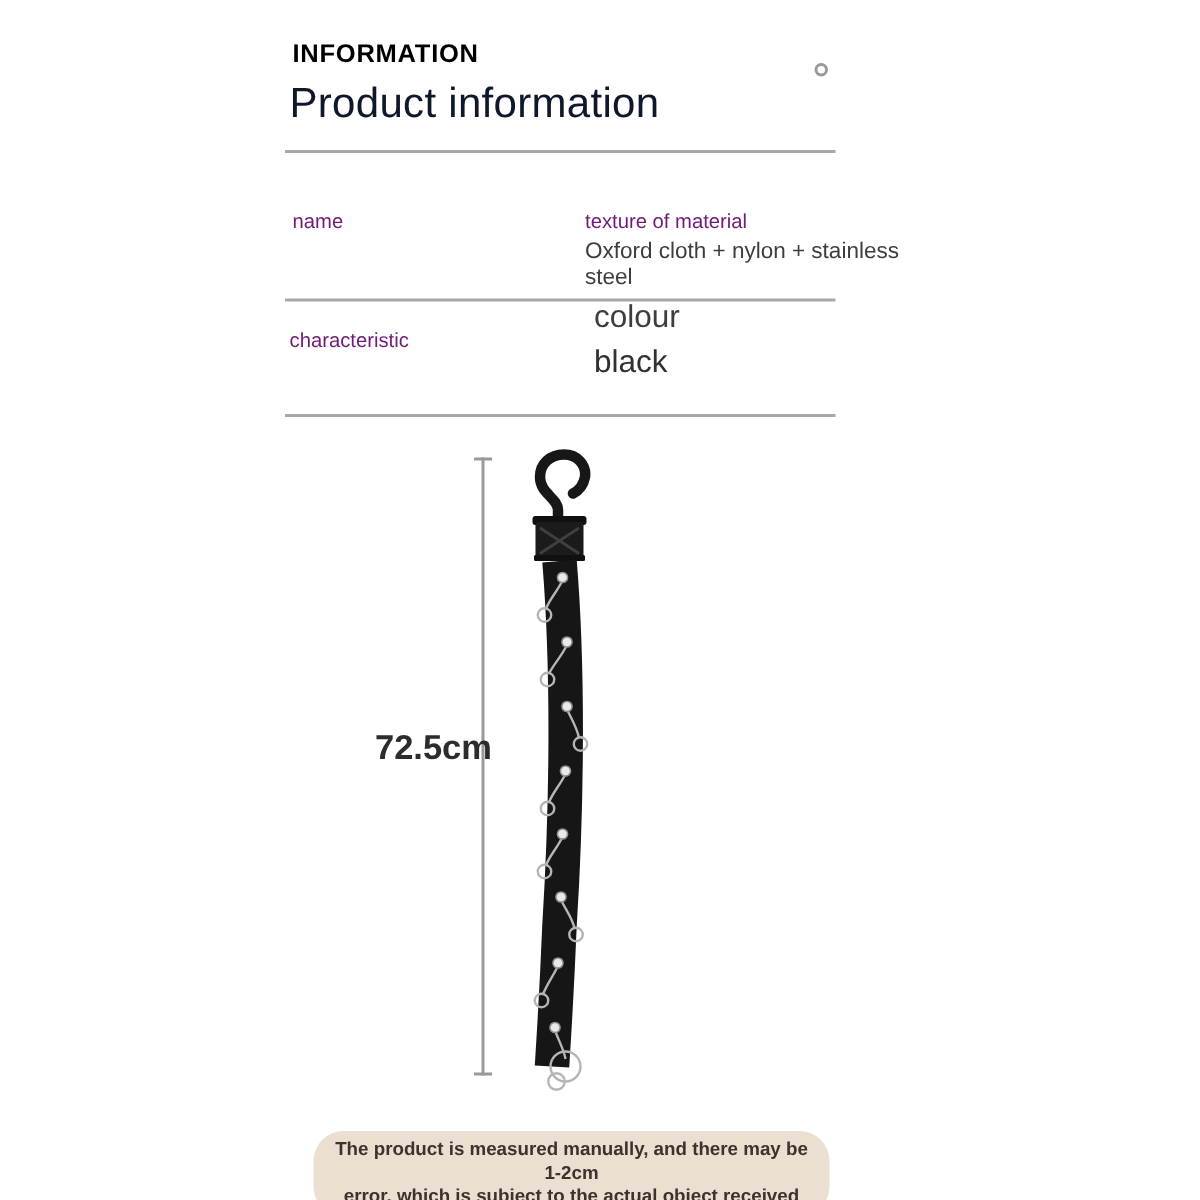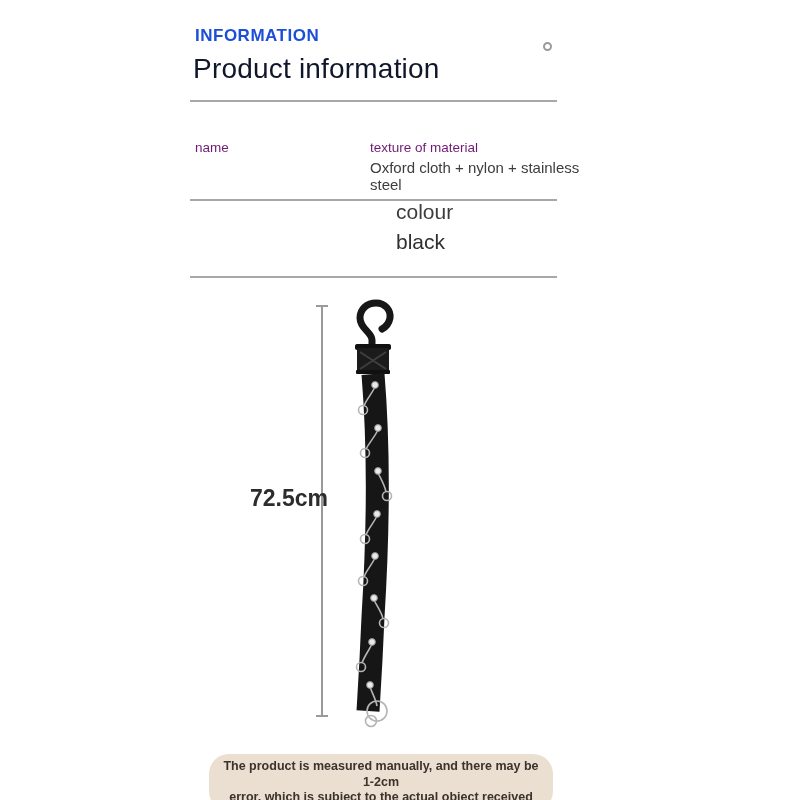--- a/index.html
+++ b/index.html
@@ -10,21 +10,21 @@
     font-family: "Liberation Sans", "DejaVu Sans", sans-serif;
     color: #3d3d3d;
     overflow: hidden;
   }
   .abs { position: absolute; }
 
   
   .eyebrow {
     left: 195px; top: 26px;
     font-size: 17px; font-weight: bold;
-    letter-spacing: 0.5px; color: #1d4ed8; text-align: center;
+    letter-spacing: 0.5px; color: #000000; text-align: center;
   }
   .page-title {
     left: 193px; top: 53px;
     font-size: 28px; font-weight: 400; color: #0f172a;
     letter-spacing: 0.2px;
   }
   .ring-icon {
     left: 543px; top: 42px;
     width: 9px; height: 9px;
     border: 2px solid #9a9a9a; border-radius: 50%;
@@ -35,21 +35,21 @@
     background: #a8a8a8;
   }
   .hr1 { top: 100px; }
   .hr2 { top: 199px; }
   .hr3 { top: 276px; }
 
   
   .spec-label { font-size: 13.5px; color: #701a75; }
   .spec-value { font-size: 15px; color: #3d3d3d; margin-top: 4px; }
   .spec-name     { left: 195px; top: 140px; }
-  .spec-material { left: 370px; top: 140px; width: 220px; }
+  .spec-material { left: 390px; top: 140px; width: 220px; }
   .spec-char     { left: 193px; top: 219px; }
   .spec-colour   { left: 396px; top: 200px; }
   .spec-colour .spec-label { font-size: 21px; color: #3d3d3d; }
   .spec-colour .spec-value { font-size: 21px; color: #303030; margin-top: 6px; }
 
   
   .measure { left: 316px; top: 305px; width: 12px; height: 412px; }
   .measure .vline {
     position: absolute; left: 5px; top: 0;
     width: 2px; height: 100%; background: #9a9a9a;
@@ -93,20 +93,21 @@
 <div class="abs spec-name">
   <div class="spec-label">name</div>
 </div>
 <div class="abs spec-material">
   <div class="spec-label">texture of material</div>
   <div class="spec-value">Oxford cloth + nylon + stainless steel</div>
 </div>
 <div class="abs divider hr2"></div>
 
 <div class="abs spec-char">
+  <div class="spec-label">characteristic</div>
 </div>
 <div class="abs spec-colour">
   <div class="spec-label">colour</div>
   <div class="spec-value">black</div>
 </div>
 <div class="abs divider hr3"></div>
 
 <div class="abs measure">
   <div class="cap top"></div>
   <div class="vline"></div>

